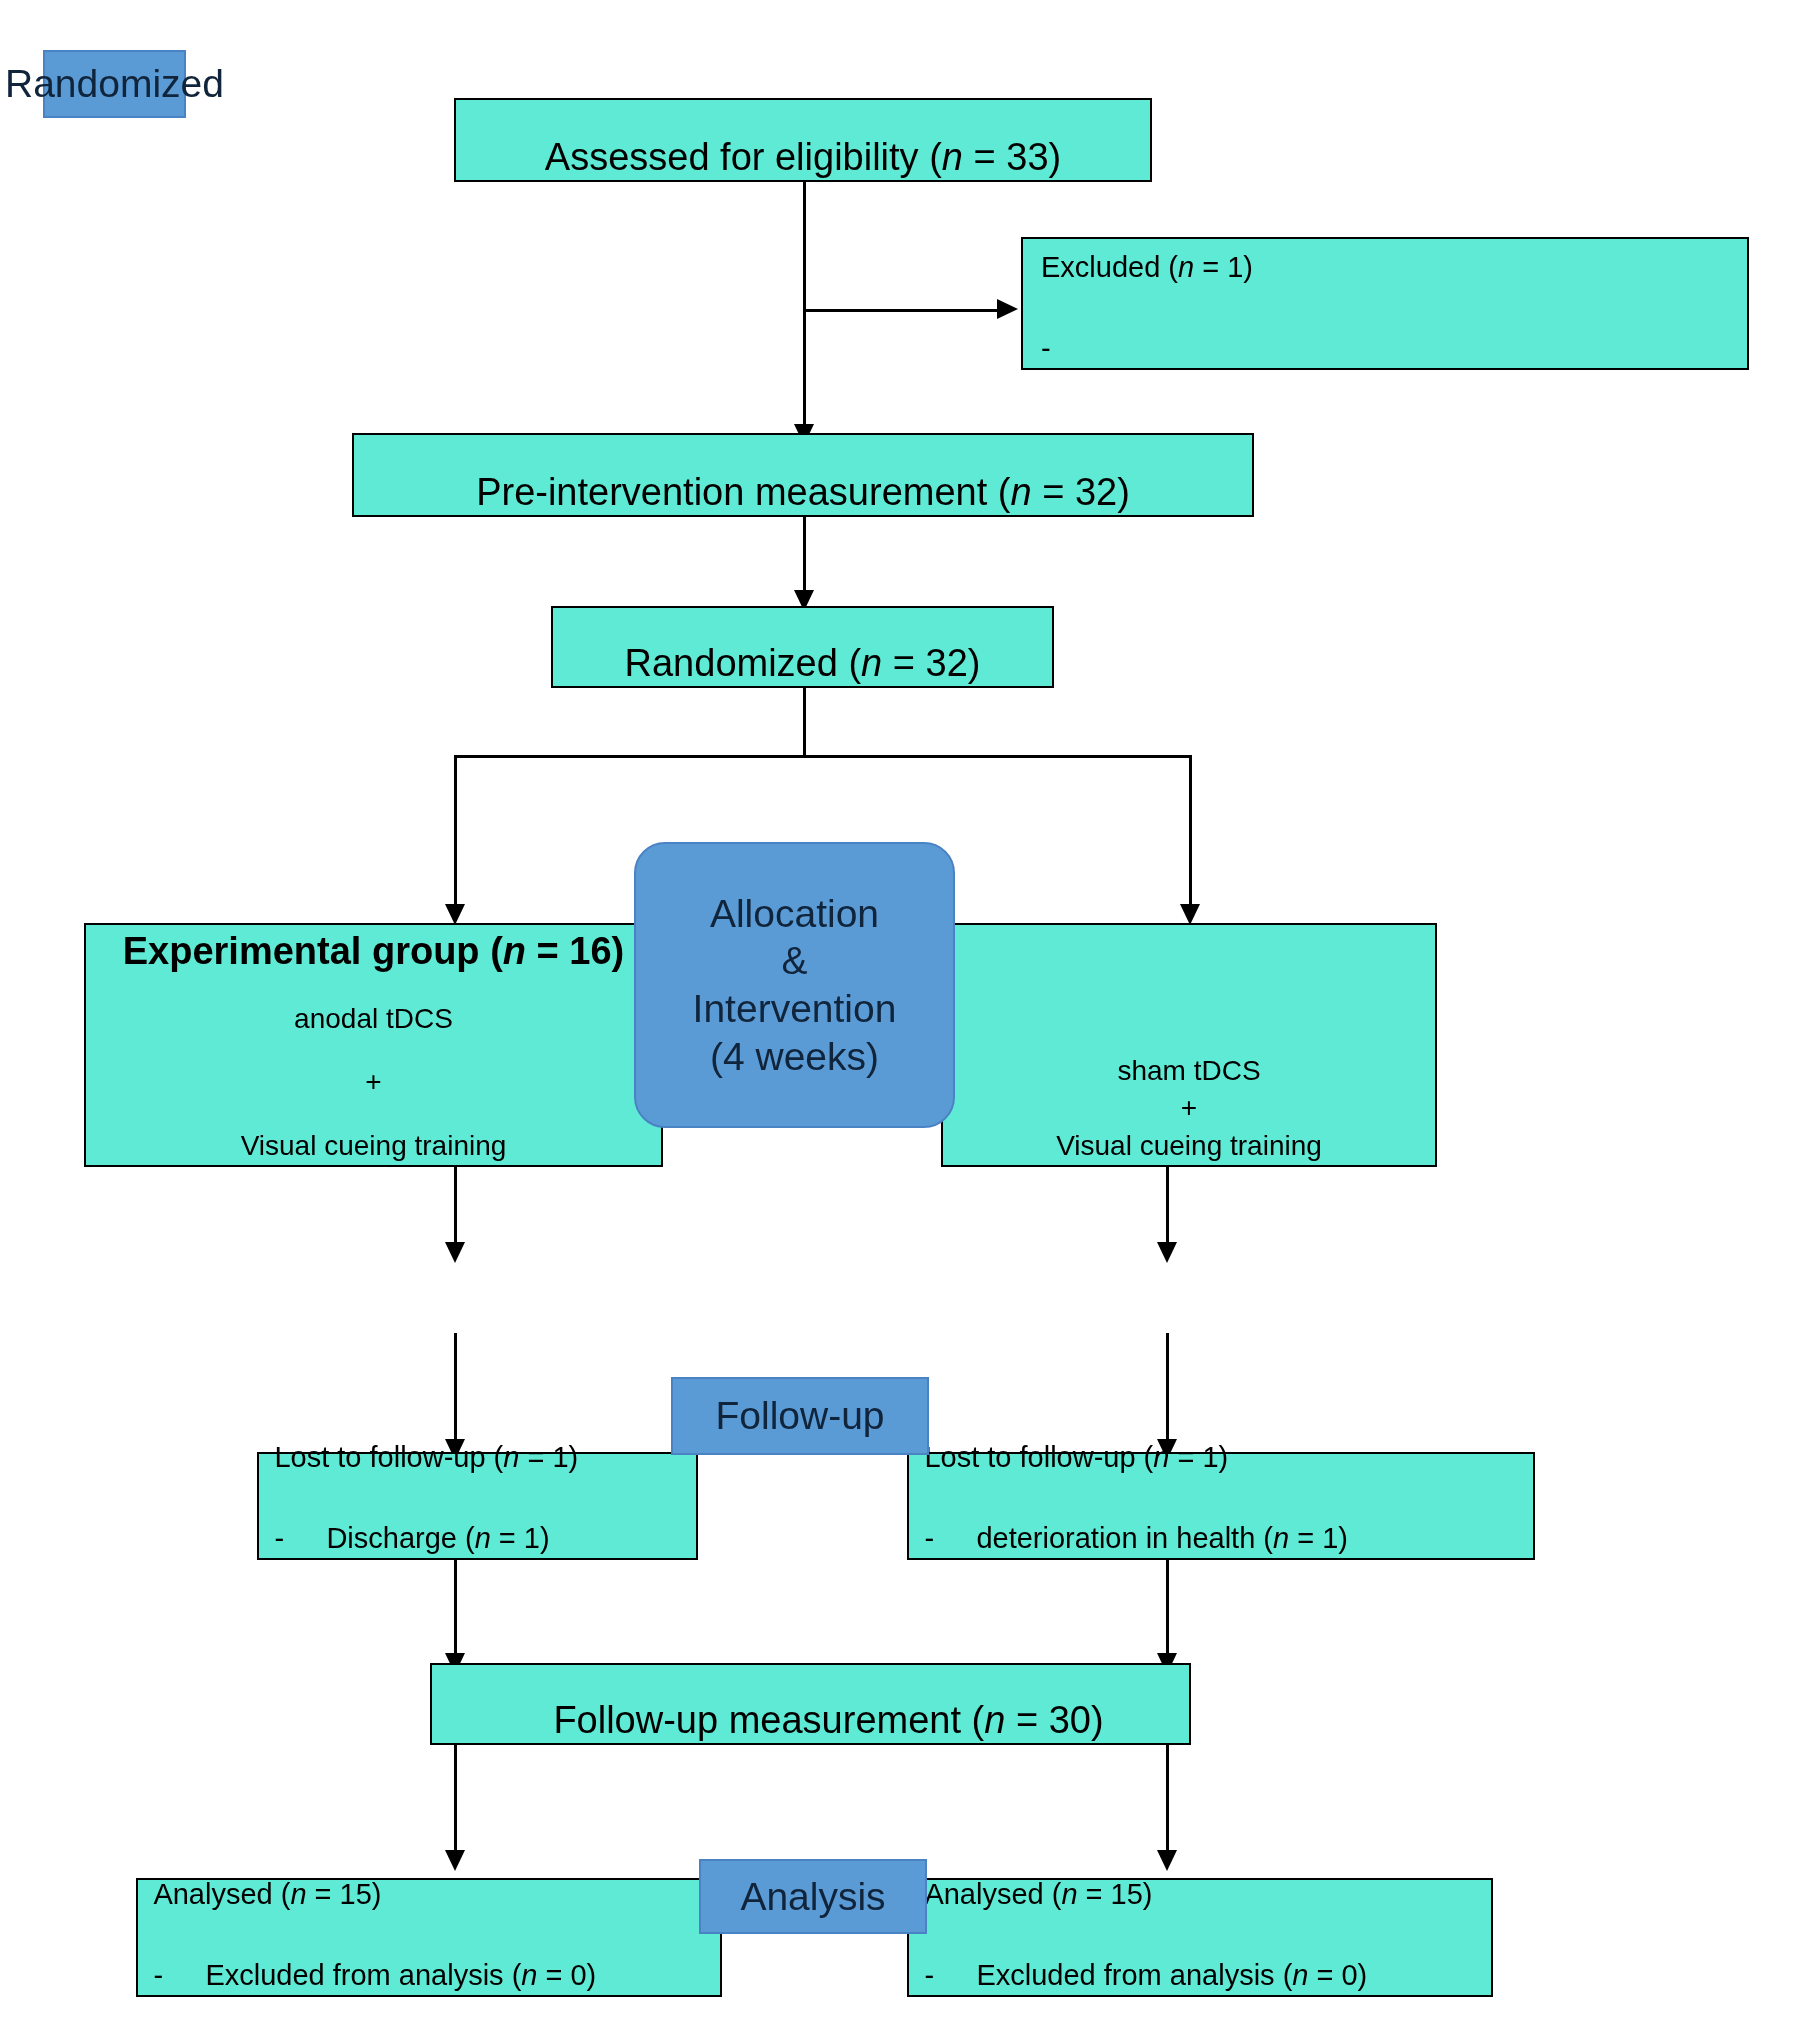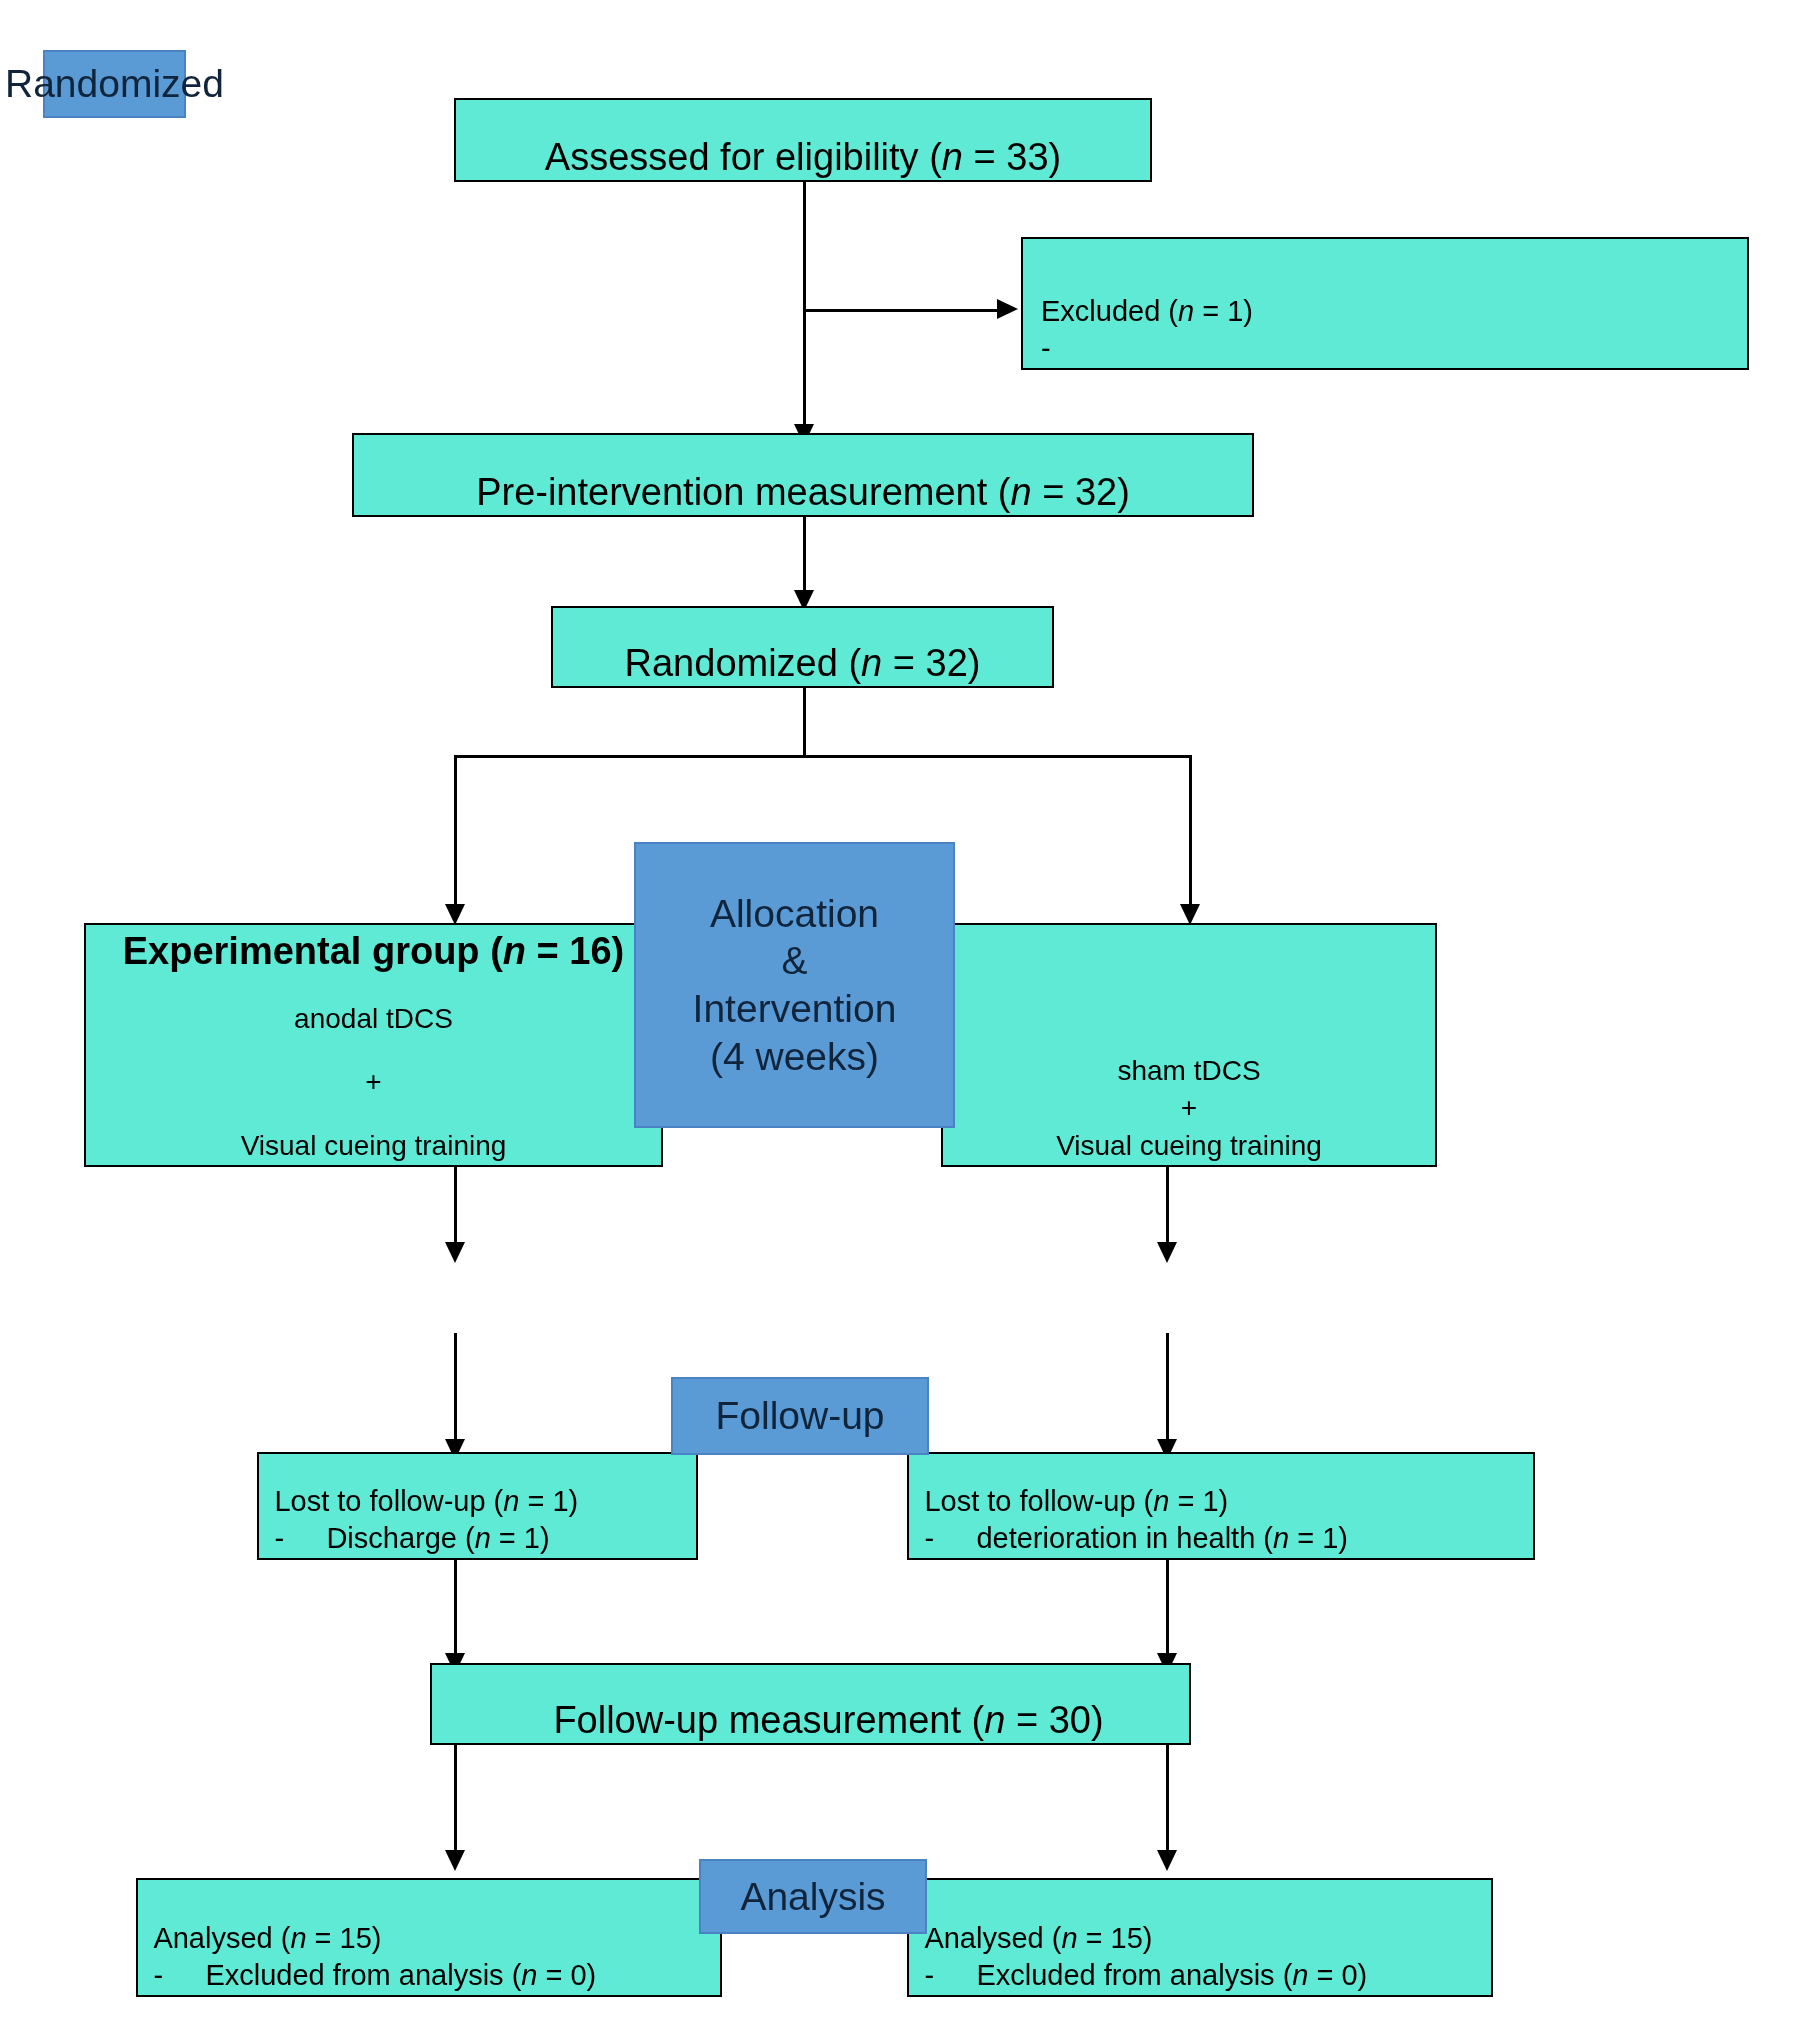--- a/index.html
+++ b/index.html
@@ -25,21 +25,21 @@
     position: absolute;
     box-sizing: border-box;
     background: #5eead4;
     border: 2.8px solid #000000;
     display: flex;
     flex-direction: column;
     justify-content: flex-end;
     z-index: 3;
   }
   .fbox.center { align-items: center; text-align: center; }
-  .fbox.left   { align-items: flex-start; text-align: left; }
+  .fbox.left   { align-items: flex-start; text-align: left; gap: 44px; }
 
   .line-main {
     font-size: 38px;
     line-height: 1.18;
     white-space: nowrap;
   }
   .line-sub {
     font-size: 28px;
     line-height: 1.35;
     white-space: nowrap;
@@ -174,21 +174,21 @@
     <div class="line-sub">+</div>
     <div class="line-sub">Visual cueing training</div>
   </div>
 
   <div class="fbox center" style="left:941px; top:923px; width:496px; height:244px;">
     <div class="line-sub">sham tDCS</div>
     <div class="line-sub">+</div>
     <div class="line-sub">Visual cueing training</div>
   </div>
 
-  <div class="stage" style="left:634px; top:842px; width:321px; height:286px; flex-direction:column;">
+  <div class="stage" style="left:634px; top:842px; width:321px; height:286px; flex-direction:column;border-radius:31px;">
     <span>Allocation</span>
     <span>&amp;</span>
     <span>Intervention</span>
     <span>(4 weeks)</span>
   </div>
 
   <div class="vline" style="left:454px; top:1167px; height:84px;"></div>
   <div class="arrow-down" style="left:445px; top:1242px;"></div>
 
   <div class="vline" style="left:1166px; top:1167px; height:84px;"></div>

